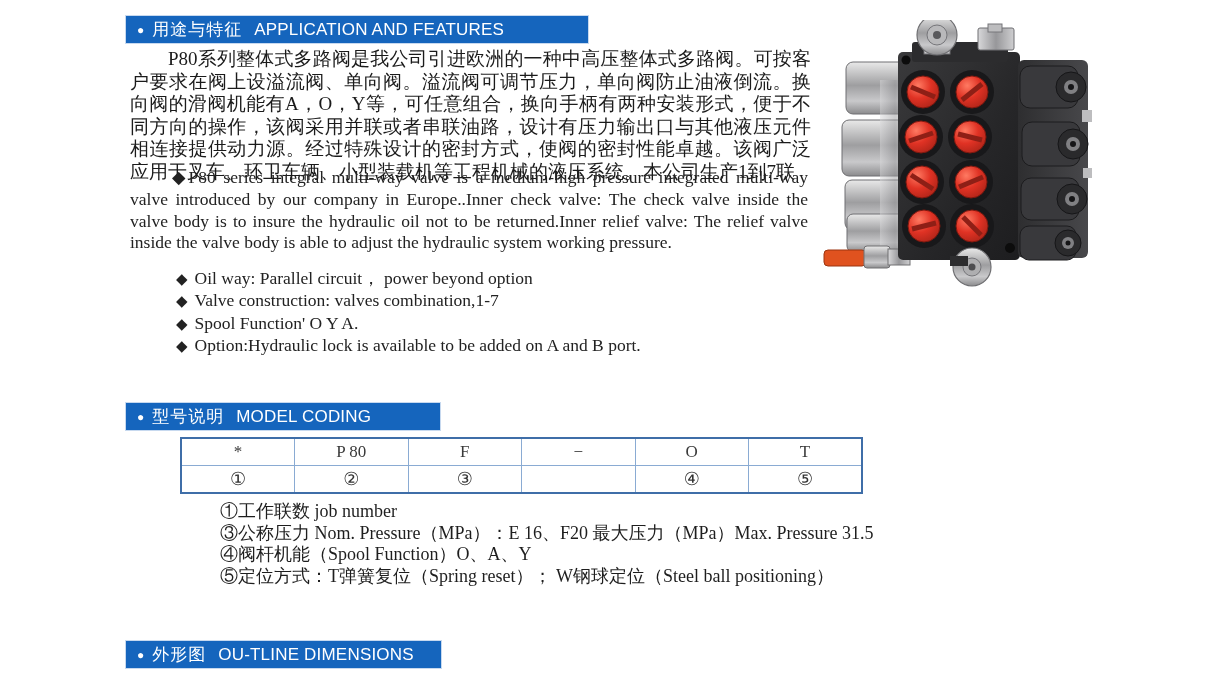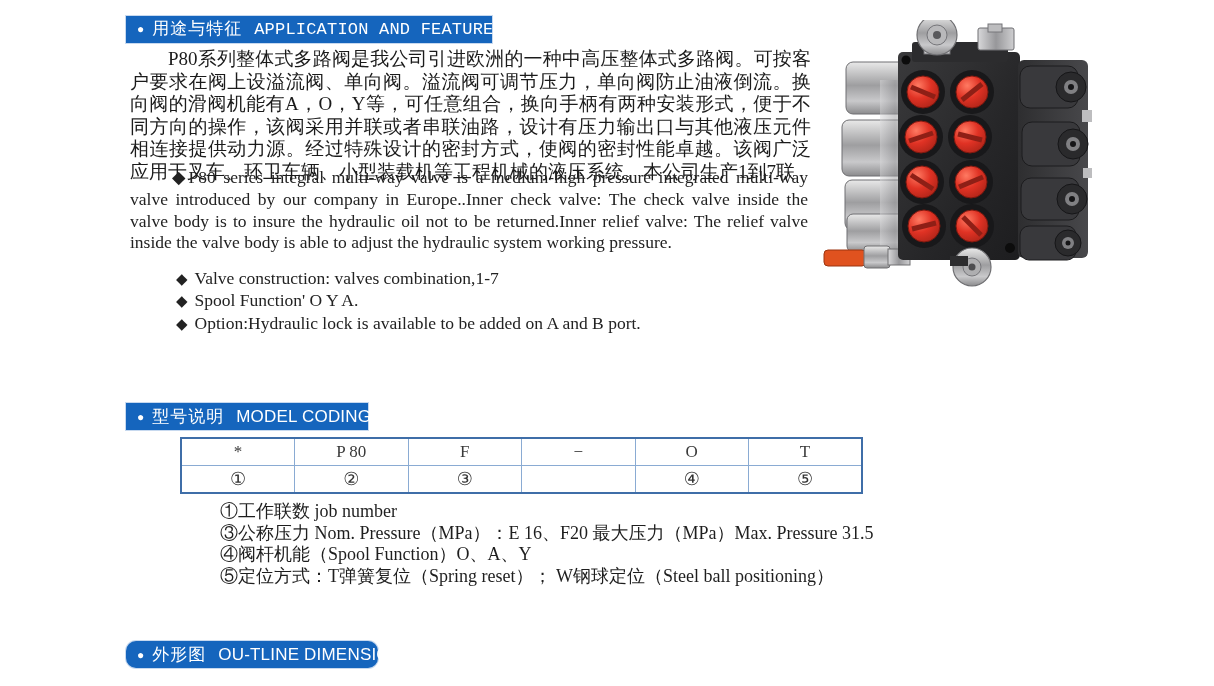--- a/index.html
+++ b/index.html
@@ -69,35 +69,36 @@
   }
   .notes div{margin-bottom:0px;}
 
   .photo{position:absolute;left:820px;top:20px;width:276px;height:270px;}
 </style>
 </head>
 <body>
 
 <div class="page">
 
-  <div class="secbar" style="left:126px;top:16px;width:366px;font-family:Liberation Mono, monospace;">
+  <div class="secbar" style="left:126px;top:16px;width:462px;">
     <span class="dot">●</span><span class="zh">用途与特征</span><span class="en">APPLICATION AND FEATURES</span>
   </div>
 
   <div class="para-zh">P80系列整体式多路阀是我公司引进欧洲的一种中高压整体式多路阀。可按客户要求在阀上设溢流阀、单向阀。溢流阀可调节压力，单向阀防止油液倒流。换向阀的滑阀机能有A，O，Y等，可任意组合，换向手柄有两种安装形式，便于不同方向的操作，该阀采用并联或者串联油路，设计有压力输出口与其他液压元件相连接提供动力源。经过特殊设计的密封方式，使阀的密封性能卓越。该阀广泛应用于叉车、环卫车辆、小型装载机等工程机械的液压系统。本公司生产1到7联</div>
 
   <div class="para-en">◆P80 series integral multi-way valve is a medium-high pressure integrated multi-way valve introduced by our company in Europe..Inner check valve: The check valve inside the valve body is to insure the hydraulic oil not to be returned.Inner relief valve: The relief valve inside the valve body is able to adjust the hydraulic system working pressure.</div>
 
   <div class="features">
+    <div class="feature"><span class="diam">◆</span><span>Oil way: Parallel circuit，  power beyond option</span></div>
     <div class="feature"><span class="diam">◆</span><span>Valve construction: valves  combination,1-7</span></div>
     <div class="feature"><span class="diam">◆</span><span>Spool Function' O Y A.</span></div>
     <div class="feature"><span class="diam">◆</span><span>Option:Hydraulic lock is available to be added on A and B port.</span></div>
   </div>
 
-  <div class="secbar" style="left:126px;top:403px;width:242px;">
+  <div class="secbar" style="left:126px;top:403px;width:314px;">
     <span class="dot">●</span><span class="zh">型号说明</span><span class="en">MODEL CODING</span>
   </div>
 
   <table class="mc-table">
     <tbody>
         <tr class="coderow">
       <td>*</td>
       <td>P 80</td>
       <td>F</td>
       <td>−</td>
@@ -115,21 +116,21 @@
   </tbody>
     </table>
 
   <div class="notes">
     <div>①工作联数 job number</div>
     <div>③公称压力 Nom.  Pressure（MPa）：E 16、F20 最大压力（MPa）Max.  Pressure 31.5</div>
     <div>④阀杆机能（Spool Function）O、A、Y</div>
     <div>⑤定位方式：T弹簧复位（Spring reset）； W钢球定位（Steel ball positioning）</div>
   </div>
 
-  <div class="secbar" style="left:126px;top:641px;width:252px;border-radius:10px;">
+  <div class="secbar" style="left:126px;top:641px;width:315px;">
     <span class="dot">●</span><span class="zh">外形图</span><span class="en">OU-TLINE DIMENSIONS</span>
   </div>
 
   <div class="photo">
     <svg width="276" height="270" viewBox="0 0 276 270" xmlns="http://www.w3.org/2000/svg">
       <defs>
         <linearGradient id="silver" x1="0" y1="0" x2="0" y2="1">
           <stop offset="0" stop-color="#e9e9e9"></stop>
             <stop offset=".45" stop-color="#9e9ea0"></stop>
             <stop offset=".75" stop-color="#c9c9cb"></stop>

